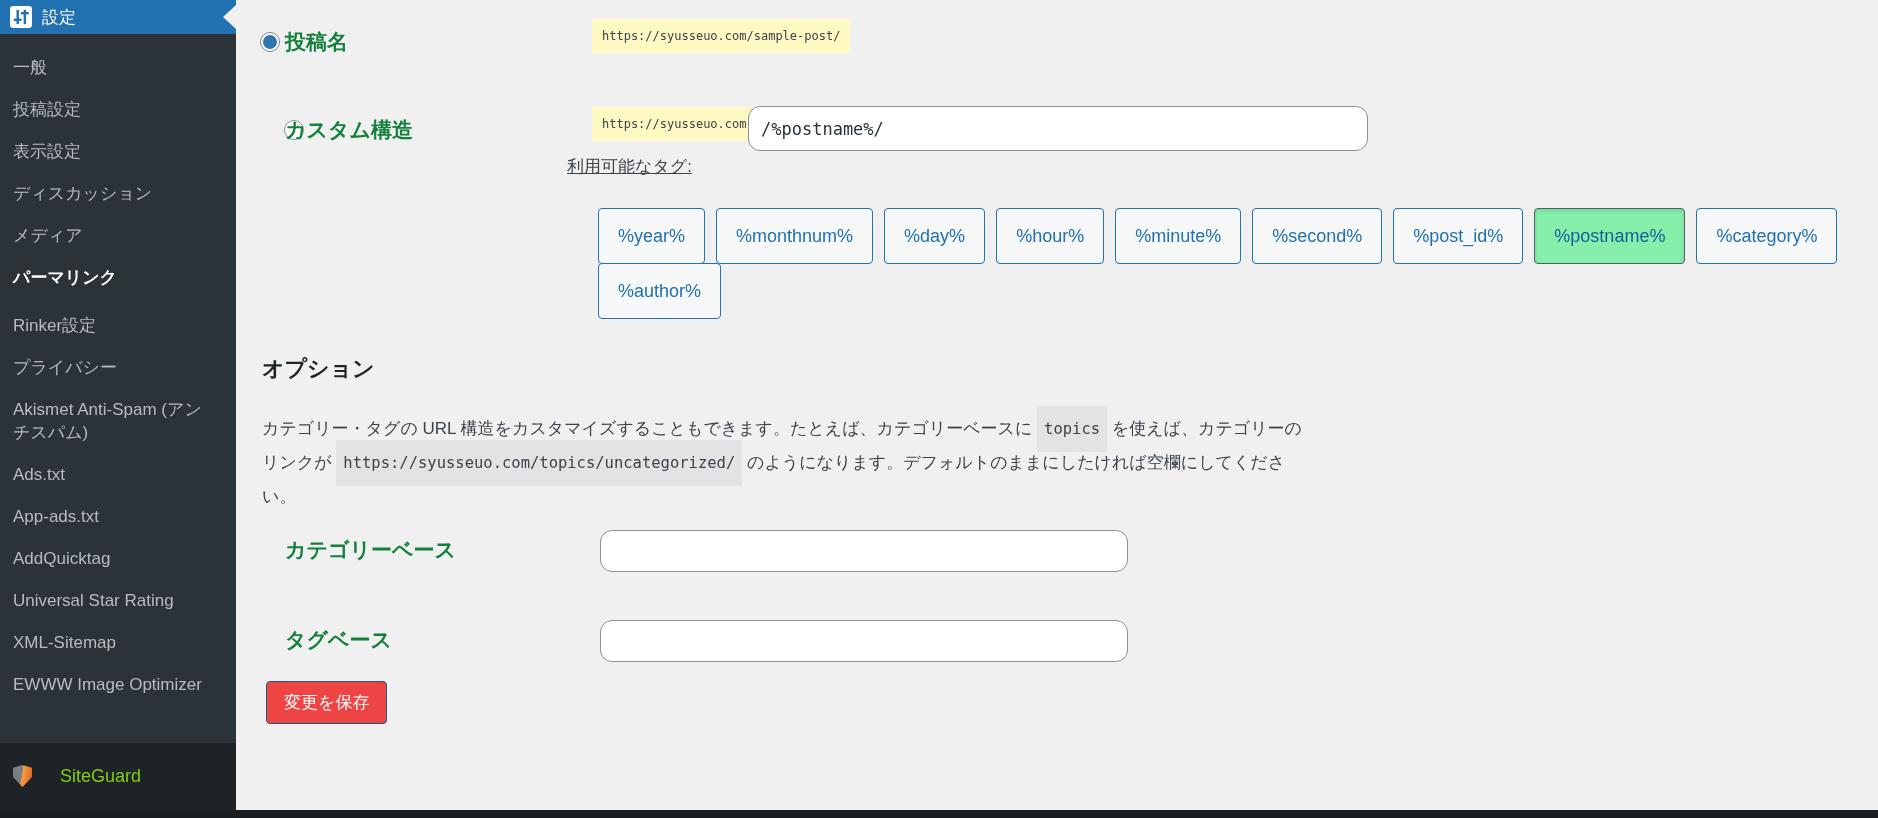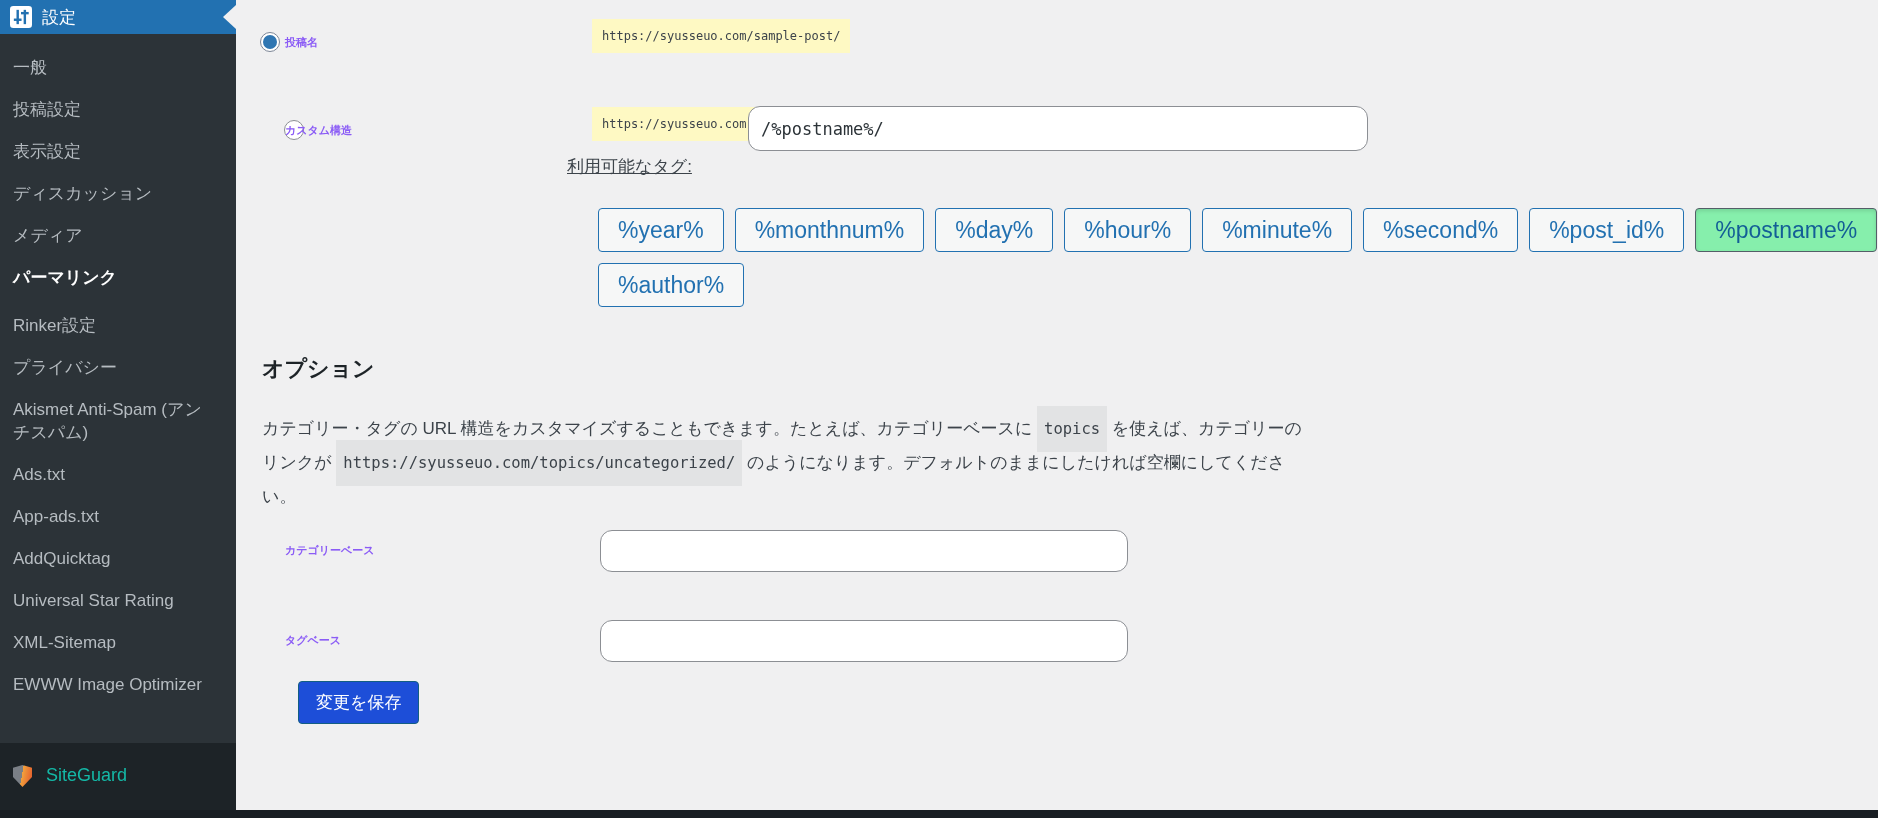--- a/index.html
+++ b/index.html
@@ -38,22 +38,22 @@
     font-size: 17px; line-height: 23px;
     color: #b6bcc1; cursor: pointer;
   }
   .submenu li.current { color: #ffffff; font-weight: bold; }
   .submenu li.gap-before { margin-top: 6px; }
   .siteguard-section {
     position: absolute; left: 0; top: 743px; width: 236px; height: 75px;
     background: #1d2327;
   }
   .siteguard-item {
-    display: flex; gap: 14px;
-    padding: 22px 0 0 13px; color: #14b8a6; font-size: 18px; cursor: pointer;
+    display: flex; align-items: center; gap: 28px;
+    padding: 22px 0 0 13px; color: #84cc16; font-size: 18px; cursor: pointer;
   }
   .shield {
     width: 19px; height: 22px; flex: 0 0 19px;
     clip-path: polygon(50% 0%, 100% 12%, 100% 55%, 50% 100%, 0% 55%, 0% 12%);
     background: linear-gradient(100deg, #7a7f86 0%, #7a7f86 47%, #f2a13c 47%, #e2562b 100%);
   }
   #bottom-strip {
     position: absolute; left: 0; bottom: 0; width: 1878px; height: 8px;
     background: #191e23; z-index: 5;
   }
@@ -68,59 +68,59 @@
   .radio {
     display: inline-block; width: 20px; height: 20px; border-radius: 50%;
     background: #fff; border: 1px solid #8c8f94; cursor: pointer; position: relative;
   }
   .radio.checked { border-color: #7c8696; }
   .radio.checked::after {
     content: ""; position: absolute; left: 2px; top: 2px;
     width: 14px; height: 14px; border-radius: 50%; background: #2f76b2;
   }
   .row-label {
-    font-size: 11px; font-weight: bold; color: #8b5cf6; cursor: pointer;
+    font-size: 21px; font-weight: bold; color: #15803d; cursor: pointer;
     line-height: 22px;
   }
   .code-chip {
     display: inline-block; background: #fef9c3; color: #3c434a;
     font-size: 12px; line-height: 24px; padding: 5px 10px;
     font-family: "DejaVu Sans Mono", "Liberation Mono", monospace;
   }
   .text-input {
     background: #fff; border: 1px solid #8c8f94; border-radius: 12px;
     font-size: 17px; color: #2c3338; padding: 0 12px; outline: none;
   }
   .text-input.mono { font-family: "DejaVu Sans Mono", "Liberation Mono", monospace; }
 
   .tags-label { font-size: 17px; color: #3c434a; text-decoration: underline; }
   .tag-row { display: flex; gap: 11px; }
   .tag-btn {
     display: inline-flex; align-items: center; justify-content: center;
-    height: 44px; padding: 0 19px;
+    height: 56px; padding: 0 19px;
     background: #f6f7f7; border: 1.5px solid #2271b1; border-radius: 4px;
-    color: #2271b1; font-size: 23px; cursor: pointer; white-space: nowrap;
+    color: #2271b1; font-size: 18px; cursor: pointer; white-space: nowrap;
   }
   .tag-btn.active {
     background: #86efac; border-color: #545e68; color: #135e96;
     box-shadow: inset 0 2px 4px rgba(0,0,0,0.12);
   }
 
   .section-heading { font-size: 22px; font-weight: bold; color: #1d2327; }
   .options-desc {
     font-size: 17px; line-height: 33px; color: #3c434a; width: 1045px;
   }
   .options-desc code {
     background: #e2e3e4; color: #3c434a; font-size: 15.5px; padding: 14px 7px;
   }
   .save-btn {
     display: inline-flex; align-items: center; justify-content: center;
     height: 43px; padding: 0 17px;
-    background: #1d4ed8; border: 1px solid #135e83; border-radius: 4px;
-    color: #fff; font-size: 17px; cursor: pointer; margin-left: 32px;
+    background: #ef4444; border: 1px solid #135e83; border-radius: 4px;
+    color: #fff; font-size: 17px; cursor: pointer;
   }
 </style>
 </head>
 <body>
 
 <div id="sidebar">
   <div class="menu-header">
     <svg class="settings-icon" viewBox="0 0 20 20">
       <rect x="0" y="0" width="20" height="20" rx="3" fill="#ffffff"></rect>
       <line x1="7" y1="3.5" x2="7" y2="16.5" stroke="#2271b1" stroke-width="2.2"></line>

